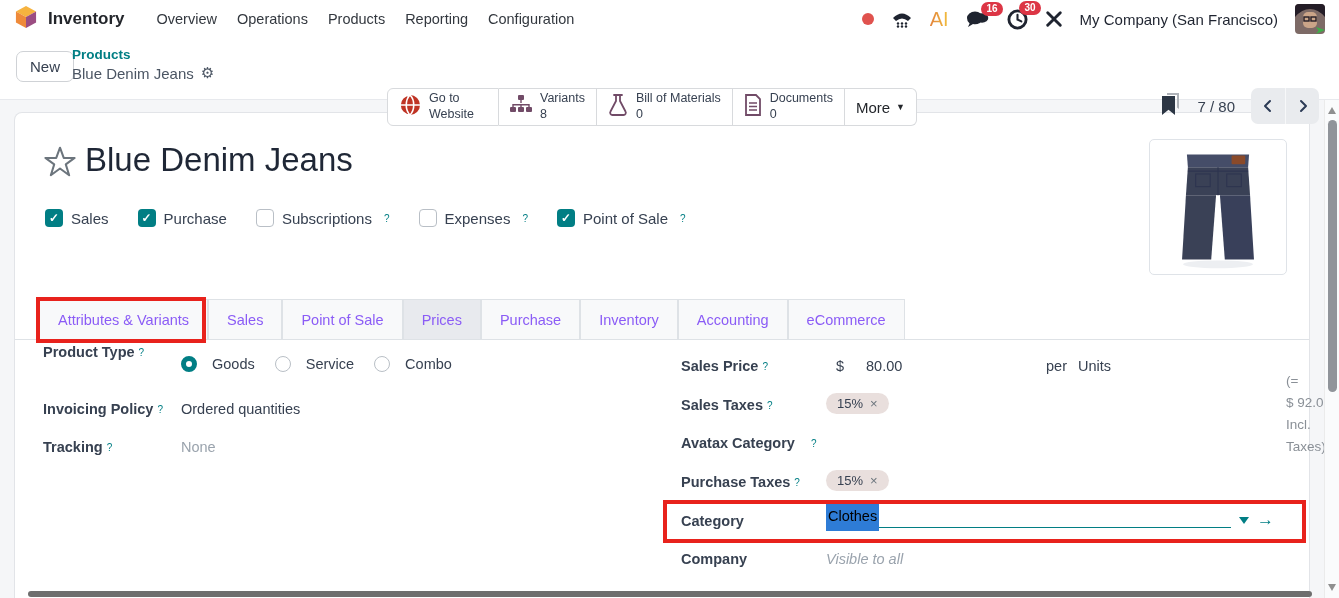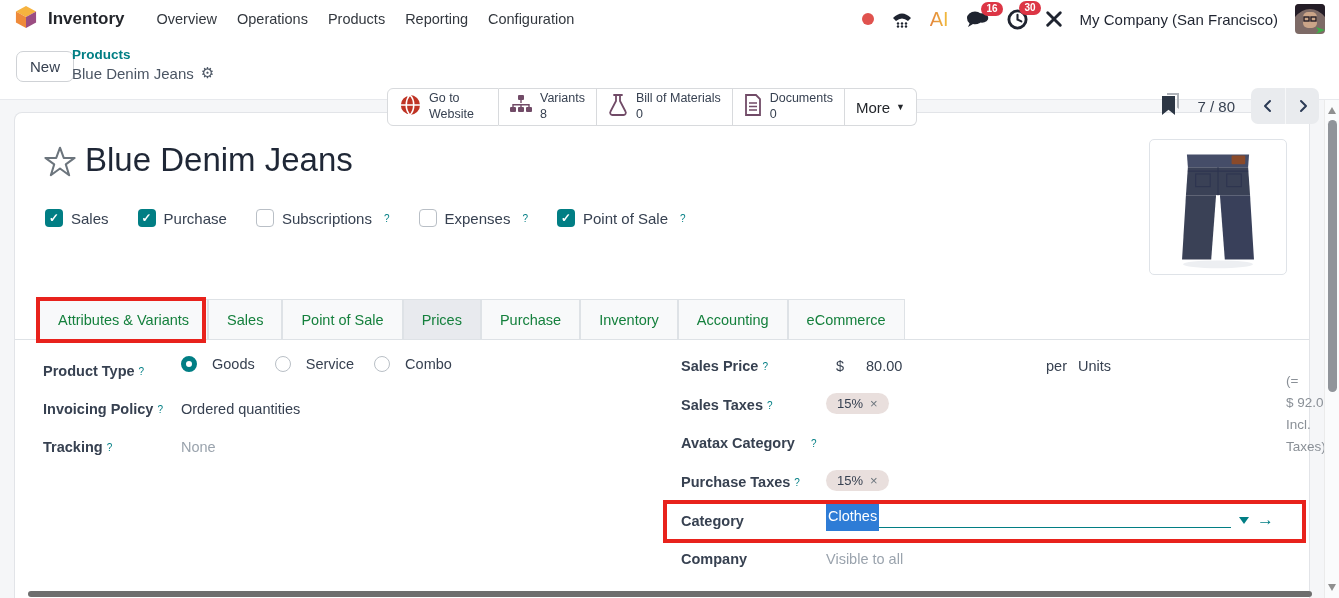--- a/index.html
+++ b/index.html
@@ -65,41 +65,41 @@
   .cb.on:after { content:"✓"; color:#fff; font-size:12px; font-weight:700; }
   .cb.off { background:#fff; border:1px solid #b9bfc6; }
   .help { color:#017e84; font-size:10px; vertical-align:super; margin-left:4px; }
 
   .prod-img { position:absolute; left:1134px; top:26px; width:138px; height:136px;
     border:1px solid #dfe3e8; border-radius:5px; background:#fff; }
 
   
   .tabs { position:absolute; left:0; top:186px; width:100%; height:41px;
     border-bottom:1px solid #dee2e6; display:flex; align-items:flex-end; padding-left:24px; }
-  .tab { height:40px; line-height:40px; padding:0 18px; font-size:14.5px; color:#15803d;
+  .tab { height:40px; line-height:40px; padding:0 18px; font-size:14.5px; color:#8b5cf6;
     background:#f8f9fa; border:1px solid #dee2e6; border-bottom:none; cursor:pointer; }
   .tab.active { background:#fff; border-color:transparent; color:#8a5f6d; }
   .tab.shaded { background:#e8eaee; }
 
   
   .lbl { font-weight:600; font-size:14.5px; color:#374151; }
   .val { font-size:14.5px; color:#374151; }
   .muted { color:#9aa3ad; }
   .frow { position:absolute; display:flex; align-items:center; }
   .radio { width:16px; height:16px; border-radius:50%; background:#fff; margin-right:7px; }
   .radio.sel { border:5px solid #017e84; }
   .radio.un { border:1px solid #b9bfc6; }
   .tag { background:#e9dfdd; border-radius:11px; padding:3px 11px; font-size:13px; color:#374151;
     display:inline-flex; align-items:center; gap:7px; }
   .tag .x { color:#6c757d; font-size:13px; cursor:pointer; }
 
   .cat-input { position:absolute; left:811px; top:394px; width:448px; display:flex;
     align-items:flex-end; gap:8px; }
   .cat-line { flex:1; border-bottom:1px solid #017e84; padding-bottom:2px; }
-  .sel-text { background:#2e7cd6; color:#ffffff; font-size:14.5px; padding:7px 2px; }
+  .sel-text { background:#2e7cd6; color:#000000; font-size:14.5px; padding:7px 2px; }
   .jump-arrow { color:#017e84; font-size:17px; font-weight:700; cursor:pointer; line-height:1; }
 
   .price-note { position:absolute; left:1271px; top:257px; width:46px; overflow:hidden;
     font-size:13.5px; line-height:22px; color:#8a9097; }
 
   
   .annot { position:absolute; border:4px solid #e8221c; z-index:6; pointer-events:none; }
   .annot1 { left:36px; top:297px; width:170px; height:46px; }
   .annot2 { left:663px; top:500px; width:643px; height:43px; }
 
@@ -329,21 +329,21 @@
     <div class="tab">Attributes &amp; Variants</div>
     <div class="tab">Sales</div>
     <div class="tab">Point of Sale</div>
     <div class="tab shaded">Prices</div>
     <div class="tab">Purchase</div>
     <div class="tab">Inventory</div>
     <div class="tab">Accounting</div>
     <div class="tab">eCommerce</div>
   </div>
 
-  <div class="frow" style="left:28px; top:250px;">
+  <div class="frow" style="left:28px; top:231px;">
     <span class="lbl">Product Type</span>
     <span class="help">?</span>
   </div>
   <div class="frow" style="left:166px; top:243px; gap:20px;">
     <span class="mod">
       <span class="radio sel"></span>
       <span class="val">Goods</span>
     </span>
     <span class="mod">
       <span class="radio un"></span>
@@ -414,21 +414,21 @@
       <svg width="10" height="7" viewBox="0 0 10 7">
           <polygon points="0,0 10,0 5,7" fill="#017e84"></polygon>
         </svg>
     </span>
     <span class="jump-arrow">→</span>
   </div>
 
   <div class="frow" style="left:666px; top:438px;">
     <span class="lbl">Company</span>
   </div>
-  <div class="frow val muted" style="left:811px; top:438px;">Visible to all</div>
+  <div class="frow val muted" style="left:811px; top:438px;font-style:italic;">Visible to all</div>
 
   <div class="price-note">(= $&nbsp;92.00 Incl. Taxes)</div>
 </div>
 
 <div class="annot annot1"></div>
 <div class="annot annot2"></div>
 
 <div class="vscroll">
   <div class="varrow up"></div>
   <div class="vthumb"></div>

